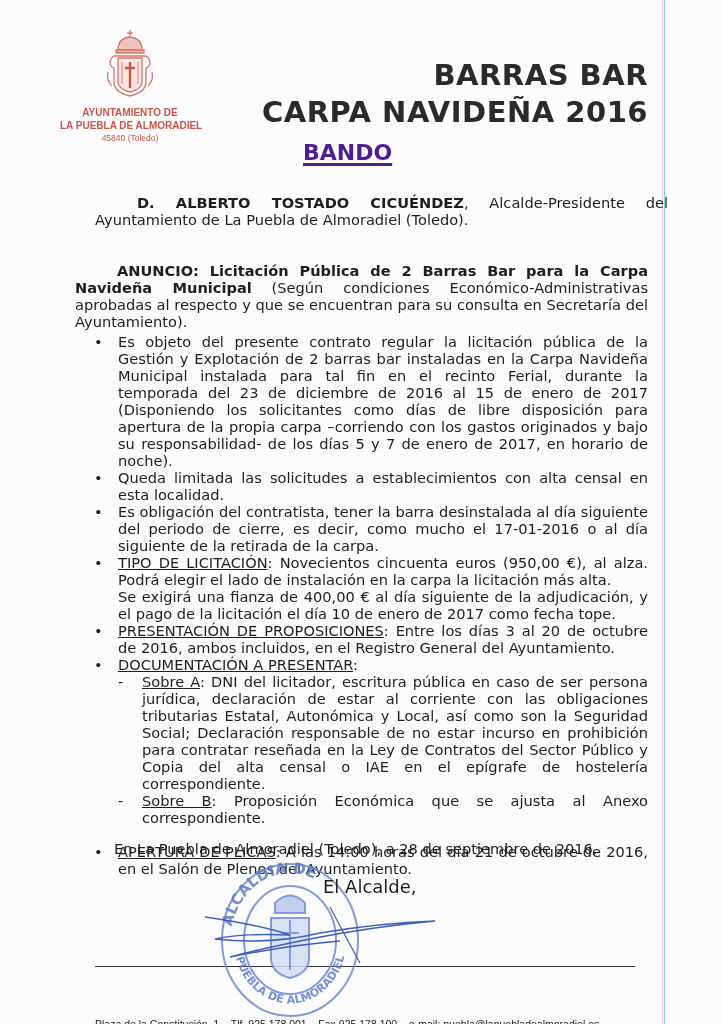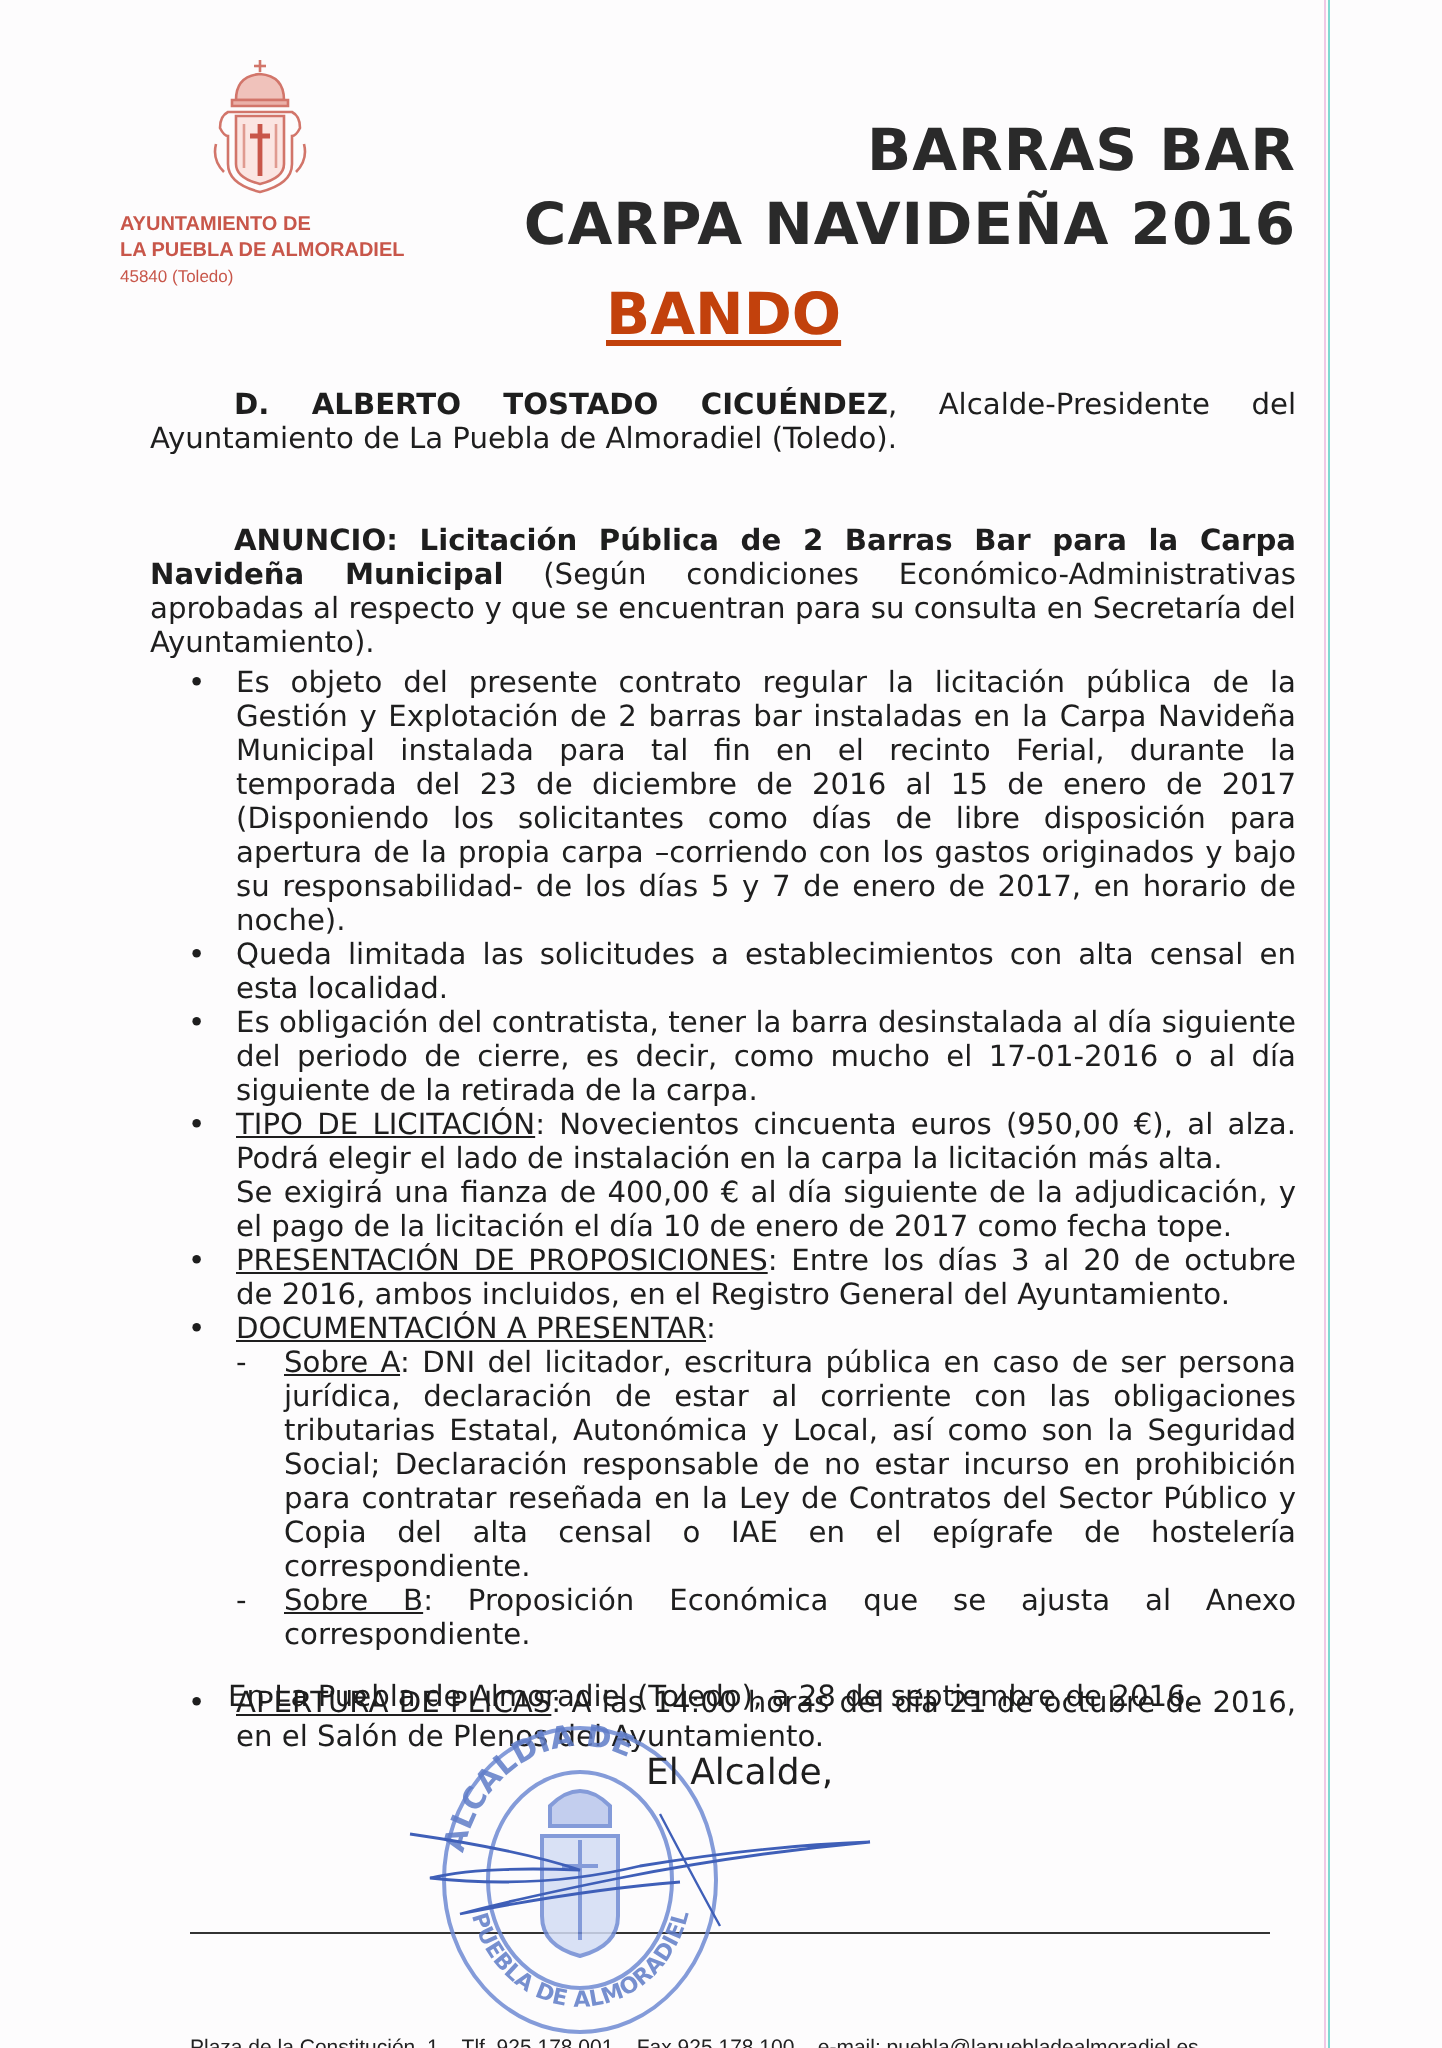--- a/index.html
+++ b/index.html
@@ -6,28 +6,28 @@
     body {
       width: 721px; height: 1024px; position: relative; overflow: hidden;
       background: #fdfcfd;
       font-family: "DejaVu Sans", sans-serif;
       color: #1e1e1e;
     }
     .scan-line-pink { position: absolute; left: 662px; top: 0; width: 1px; height: 1024px; background: #f0c8e6; }
     .scan-line-cyan { position: absolute; left: 664px; top: 0; width: 1px; height: 1024px; background: #7fd9d2; }
 
     
-    .logo-block { position: absolute; left: 60px; top: 28px; width: 140px; text-align: left; }
+    .logo-block { position: absolute; left: 60px; top: 28px; width: 140px; text-align: center; }
     .crest { width: 52px; height: 72px; margin: 0 auto 6px auto; display: block; }
     .logo-line1, .logo-line2 { color: #c8564a; font-family: "Liberation Sans", sans-serif; font-weight: bold; font-size: 10px; line-height: 13px; white-space: nowrap; }
     .logo-line3 { color: #c8564a; font-family: "Liberation Sans", sans-serif; font-size: 8.5px; line-height: 12px; }
 
     .title1 { position: absolute; right: 73px; top: 58px; font-weight: bold; font-size: 29px; color: #2a2a2a; letter-spacing: 0.5px; }
     .title2 { position: absolute; right: 73px; top: 95px; font-weight: bold; font-size: 29px; color: #2a2a2a; letter-spacing: 0.5px; }
-    .title3 { position: absolute; left: 303px; top: 140px; font-weight: bold; font-size: 29px; color: #c2410c; text-decoration: underline; text-decoration-thickness: 3px; text-underline-offset: 3px; }
+    .title3 { position: absolute; left: 303px; top: 140px; font-weight: bold; font-size: 22px; color: #4c1d95; text-decoration: underline; text-decoration-thickness: 3px; text-underline-offset: 3px; }
 
     .para { position: absolute; left: 75px; width: 573px; font-size: 14.6px; line-height: 17px; text-align: justify; }
     .para .indent { display: inline-block; width: 42px; }
     .b { font-weight: bold; }
     .ul { text-decoration: underline; }
 
     .list { position: absolute; left: 92px; width: 556px; font-size: 14.6px; line-height: 17px; }
     .li { position: relative; padding-left: 26px; text-align: justify; margin-bottom: 0; }
     .li .bullet { position: absolute; left: 2px; top: 0; }
     .sub { position: relative; padding-left: 50px; text-align: justify; }
@@ -63,21 +63,21 @@
   </svg>
   <div class="logo-line1">AYUNTAMIENTO DE</div>
   <div class="logo-line2">LA PUEBLA DE ALMORADIEL</div>
   <div class="logo-line3">45840 (Toledo)</div>
 </div>
 
 <div class="title1">BARRAS BAR</div>
 <div class="title2">CARPA NAVIDEÑA 2016</div>
 <div class="title3">BANDO</div>
 
-<div class="para" style="top:194px;">
+<div class="para" style="top:194px;margin-left:20px;">
   <span class="indent"></span><span class="b">D. ALBERTO TOSTADO CICUÉNDEZ</span><span>, Alcalde-Presidente del Ayuntamiento de La Puebla de Almoradiel (Toledo).</span>
 </div>
 
 <div class="para" style="top:262px;">
   <span class="indent"></span><span class="b">ANUNCIO: Licitación Pública de 2 Barras Bar para la Carpa Navideña Municipal</span><span> (Según condiciones Económico-Administrativas aprobadas al respecto y que se encuentran para su consulta en Secretaría del Ayuntamiento).</span>
 </div>
 
 <div class="list" style="top:333px;">
   <div class="li">
     <span class="bullet">•</span>

